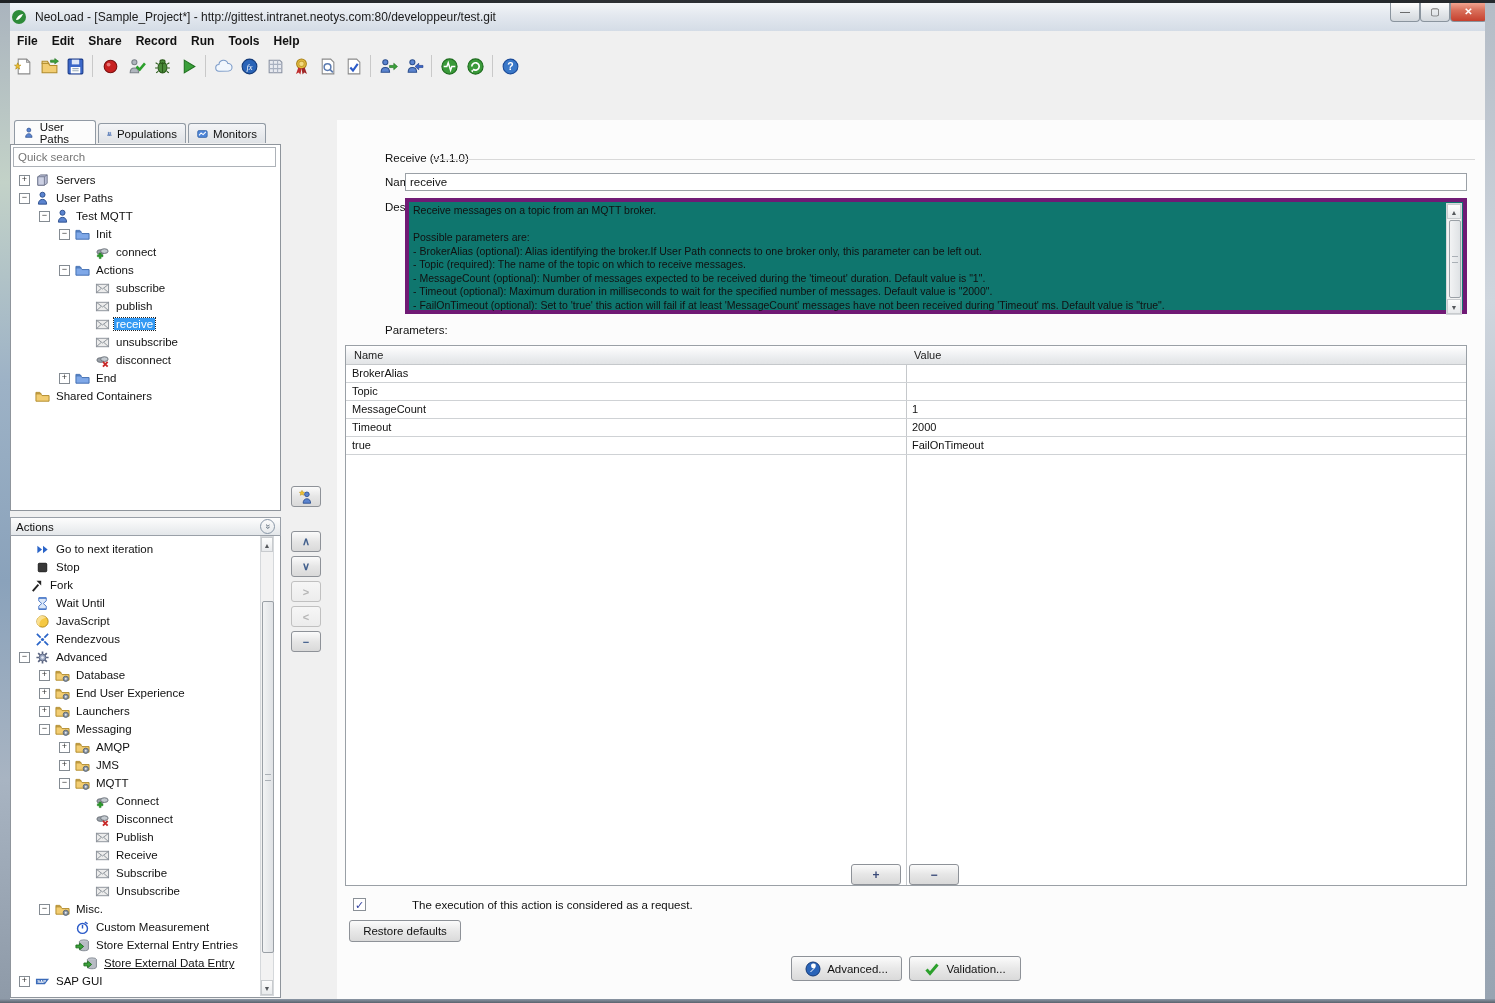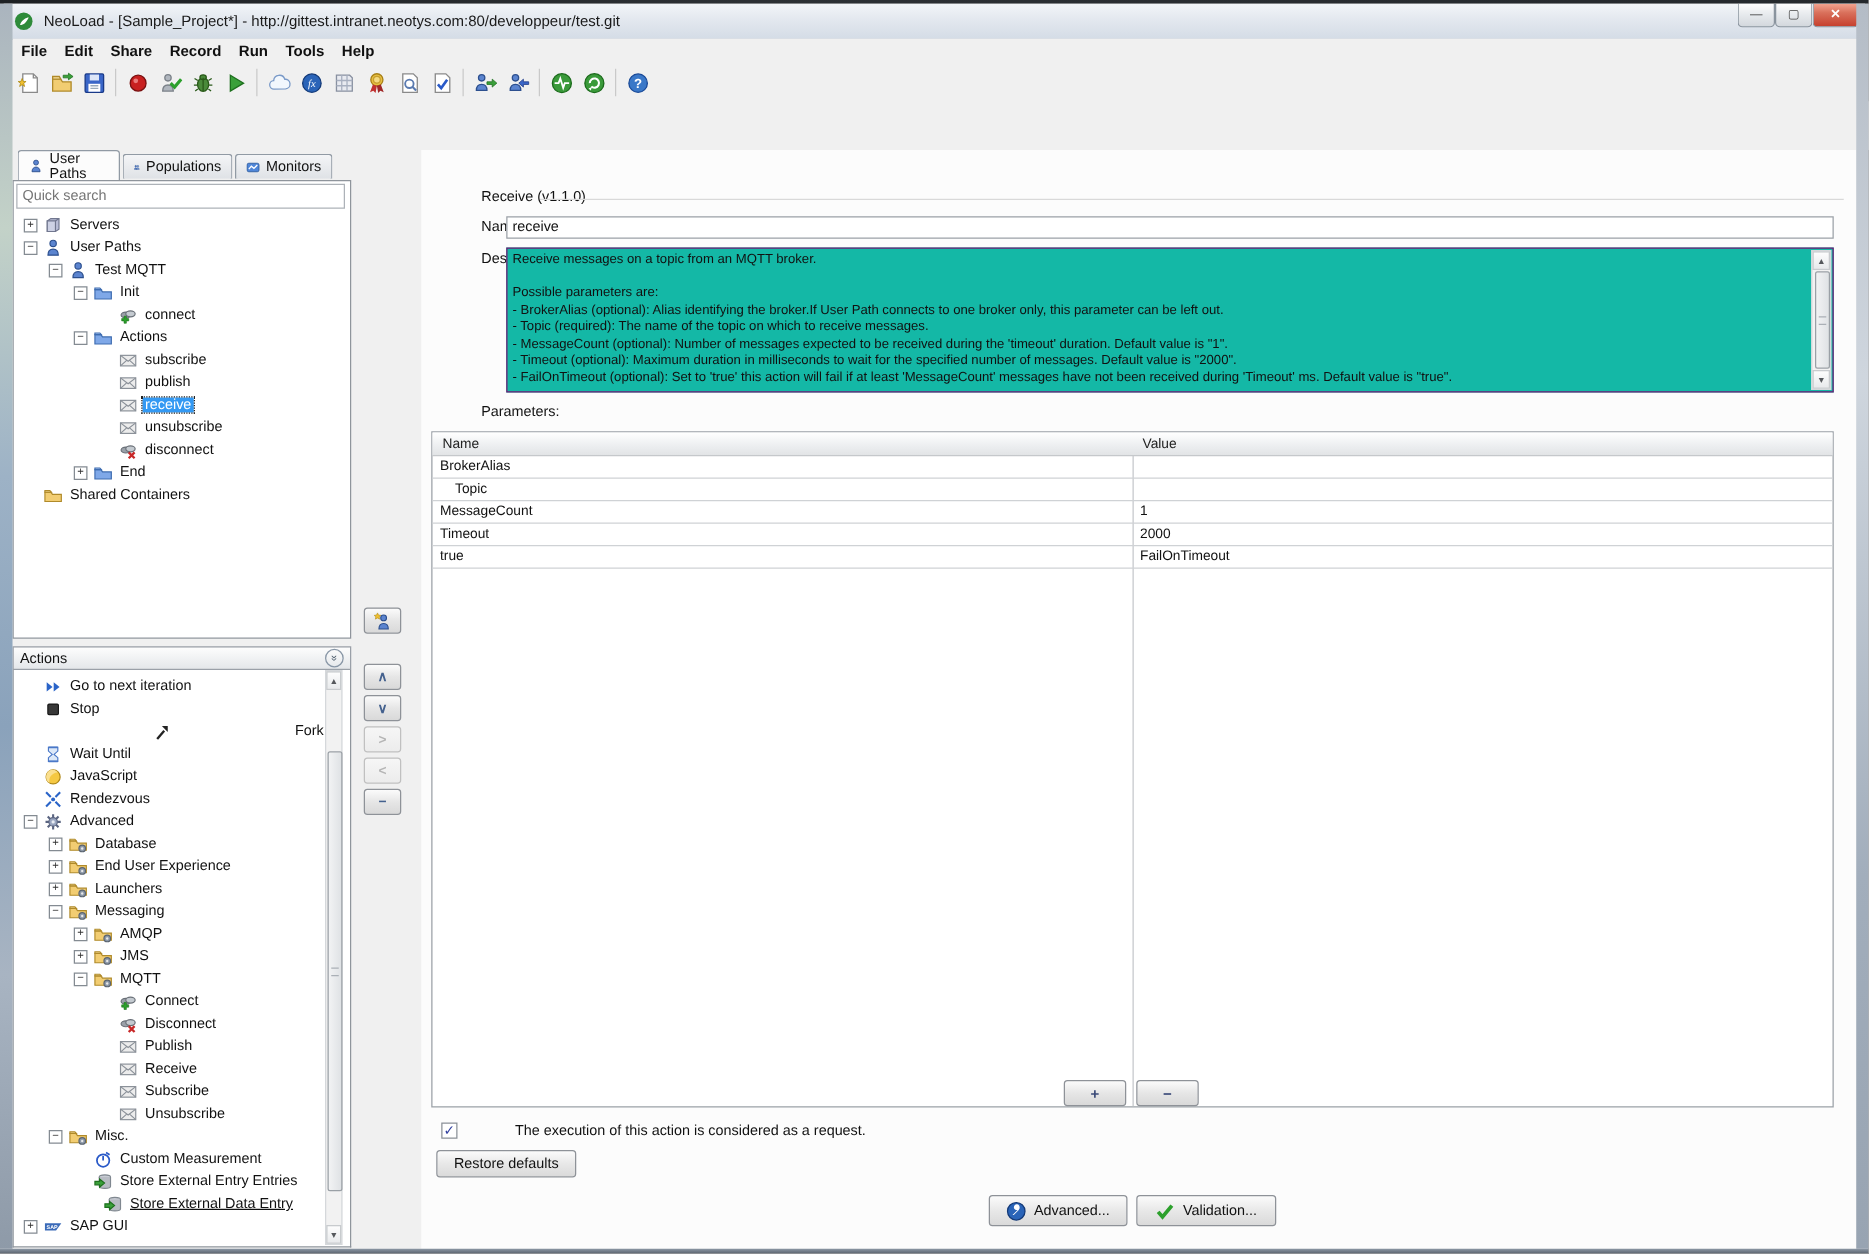--- a/index.html
+++ b/index.html
@@ -59,21 +59,21 @@
   .sthumb:after{content:"";position:absolute;left:2px;right:2px;top:50%;height:5px;margin-top:-3px;border-top:1px solid #aab0b6;border-bottom:1px solid #aab0b6;}
   
   .mbtn{position:absolute;left:291px;width:30px;height:21px;border:1px solid #8e9298;border-radius:3px;background:linear-gradient(180deg,#fbfbfb,#e6e6e6 50%,#d9d9d9);font-size:11px;font-weight:bold;color:#44618e;display:flex;align-items:center;justify-content:center;padding:0;}
   .mbtn.dis{color:#b5b5b5;border-color:#c0c0c0;background:linear-gradient(180deg,#f6f6f6,#ececec);}
   
   #main{left:337px;top:120px;width:1148px;height:879px;background:#fcfcfc;}
   .lbl{position:absolute;font-size:11.5px;color:#111;margin-left:40px;}
   #group-title{left:8px;top:32px;font-size:11.5px;}
   #group-line{position:absolute;left:95px;top:39px;width:1043px;height:1px;background:#d9d9d9;}
   #name-input{position:absolute;left:68px;top:53px;width:1062px;height:18px;border:1px solid #9aa0a6;font-size:11.5px;padding:0 4px;box-sizing:border-box;background:#fff;font-family:"Liberation Sans",sans-serif;color:#111;}
-  #desc-box{position:absolute;left:68px;top:78px;width:1062px;height:116px;border:1px solid #701a75;background:#14b8a6;box-sizing:border-box;}
+  #desc-box{position:absolute;left:68px;top:78px;width:1062px;height:116px;border:4px solid #701a75;background:#0f766e;box-sizing:border-box;}
   #desc-text{position:absolute;left:4px;top:2px;right:22px;font-size:10.5px;line-height:13.5px;color:#111;white-space:pre-wrap;}
   #params-table{position:absolute;left:8px;top:225px;width:1122px;height:541px;border:1px solid #9aa0a6;background:#fff;box-sizing:border-box;}
   #pt-header{position:absolute;left:0;top:0;width:100%;height:19px;background:linear-gradient(180deg,#ffffff,#eceef0 60%,#e2e4e6);border-bottom:1px solid #c5c8cb;box-sizing:border-box;display:flex;}
   .pth{font-size:11px;color:#222;line-height:18px;padding-left:8px;box-sizing:border-box;}
   #pt-divider{position:absolute;left:560px;top:0;width:1px;height:100%;background:#c5c8cb;}
   .ptrow{position:absolute;left:0;width:100%;height:18px;border-bottom:1px solid #cfd2d5;box-sizing:border-box;display:flex;font-size:11px;color:#111;}
   .ptc{line-height:17px;padding-left:6px;box-sizing:border-box;overflow:hidden;white-space:nowrap;}
   .pbtn{position:absolute;height:21px;border:1px solid #8e9298;border-radius:3px;background:linear-gradient(180deg,#fbfbfb,#e6e6e6 50%,#d9d9d9);font-size:12px;font-weight:bold;color:#3a4a78;display:flex;align-items:center;justify-content:center;}
   #chk{position:absolute;left:16px;top:778px;width:13px;height:13px;border:1px solid #8a9097;background:#fff;text-align:center;line-height:12px;font-size:11px;color:#3241a0;box-sizing:border-box;}
   #chk-label{left:35px;top:779px;}
@@ -499,21 +499,21 @@
         </div>
         <div class="trow" style="padding-left: 8px;">
           <span class="exp-sp"></span>
           <span class="ticon ">
             <svg viewBox="0 0 16 16">
               <rect x="3.5" y="3.5" width="9" height="9" rx="1" fill="#383838" stroke="#181818"></rect>
             </svg>
           </span>
           <span class="tlabel">Stop</span>
         </div>
-        <div class="trow" style="padding-left: 2px; justify-content: space-between;">
+        <div class="trow" style="padding-left: 2px;">
           <span class="exp-sp"></span>
           <span class="ticon ">
             <svg viewBox="0 0 16 16">
               <path d="M4 14L10 7" stroke="#222" stroke-width="2"></path>
               <path d="M8 3h5v5z" fill="#222"></path>
             </svg>
           </span>
           <span class="tlabel">Fork</span>
         </div>
         <div class="trow" style="padding-left: 8px;">
@@ -814,21 +814,21 @@
       <div id="pt-header">
         <div class="pth" style="width:560px;">Name</div>
         <div class="pth" style="flex:1;">Value</div>
       </div>
       <div id="pt-rows">
           <div class="ptrow" style="top: 19px;">
             <div class="ptc" style="width:560px;">BrokerAlias</div>
             <div class="ptc" style="flex:1;"></div>
           </div>
           <div class="ptrow" style="top: 37px;">
-            <div class="ptc" style="width:560px;margin-left:12px;">Topic</div>
+            <div class="ptc" style="width:560px;">Topic</div>
             <div class="ptc" style="flex:1;"></div>
           </div>
           <div class="ptrow" style="top: 55px;">
             <div class="ptc" style="width:560px;">MessageCount</div>
             <div class="ptc" style="flex:1;">1</div>
           </div>
           <div class="ptrow" style="top: 73px;">
             <div class="ptc" style="width:560px;">Timeout</div>
             <div class="ptc" style="flex:1;">2000</div>
           </div>

